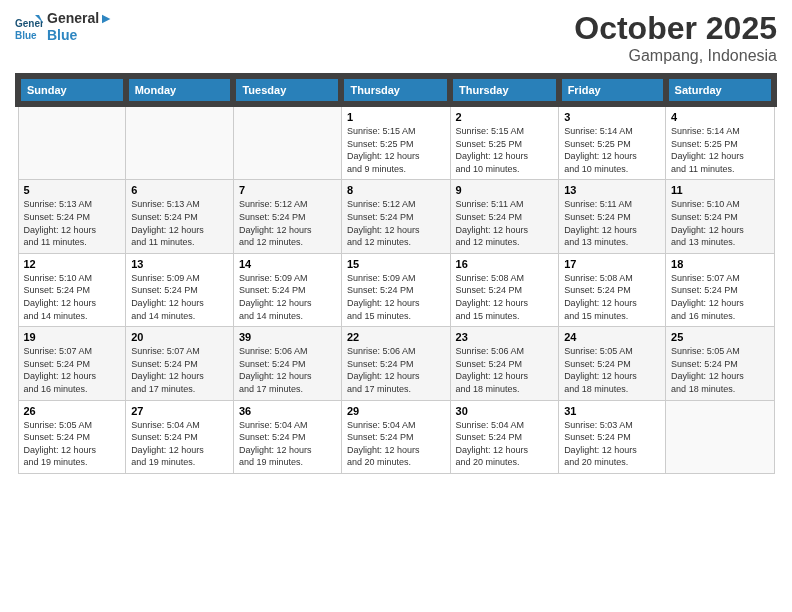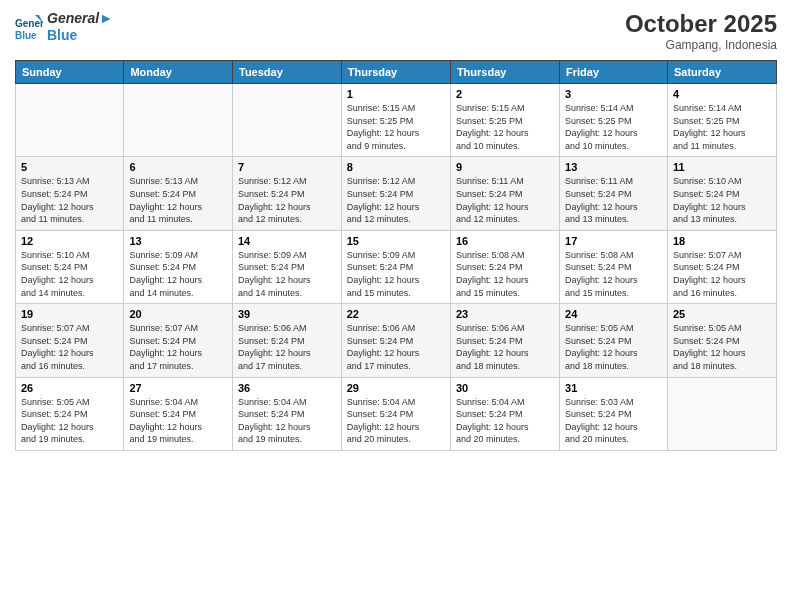--- a/index.html
+++ b/index.html
@@ -28,40 +28,40 @@
     }
     .logo-icon {
       width: 28px;
       height: 28px;
       margin-right: 4px;
     }
     .title-block {
       text-align: right;
     }
     .month-title {
-      font-size: 24px;
+      font-size: 32px;
       font-weight: bold;
       color: #333;
     }
     .location {
-      font-size: 12px;
+      font-size: 16px;
       color: #555;
     }
     .calendar {
       width: 100%;
       border-collapse: collapse;
       font-size: 10px;
     }
     .calendar th {
       background-color: #2980b9;
       color: #fff;
       text-align: left;
       padding: 5px 6px;
       font-size: 11px;
-      border: 1px solid #404040;
+      border: 6px solid #404040;
       margin-left: 8px;
     }
     .calendar td {
       border: 1px solid #ccc;
       vertical-align: top;
       padding: 4px 5px;
       width: 113px;
       height: 72px;
       background: #fff;
     }
@@ -86,21 +86,21 @@
 
   <div class="header">
     <div class="logo">
       <svg class="logo-icon" viewBox="0 0 28 28">
         <rect x="0" y="0" width="28" height="28" fill="none"></rect>
         <text x="0" y="14" font-size="10" font-weight="bold" fill="#1a5276">General</text>
         <text x="0" y="26" font-size="10" font-weight="bold" fill="#2e86c1">Blue</text>
         <polygon points="20,2 28,10 24,2" fill="#2e86c1"></polygon>
       </svg>
       <div>
-        <div style="font-size:14px;font-weight:bold;color:#1a5276;line-height:1.2;font-style:italic;">
+        <div style="font-size:14px;font-weight:bold;color:#1a5276;line-height:1.2;">
           <span style="color:#333">General</span><span style="color:#2e86c1">►</span>
         </div>
         <div style="font-size:14px;font-weight:bold;color:#2e86c1;line-height:1.2;">Blue</div>
       </div>
     </div>
     <div class="title-block">
       <div class="month-title">October 2025</div>
       <div class="location">Gampang, Indonesia</div>
     </div>
   </div>

